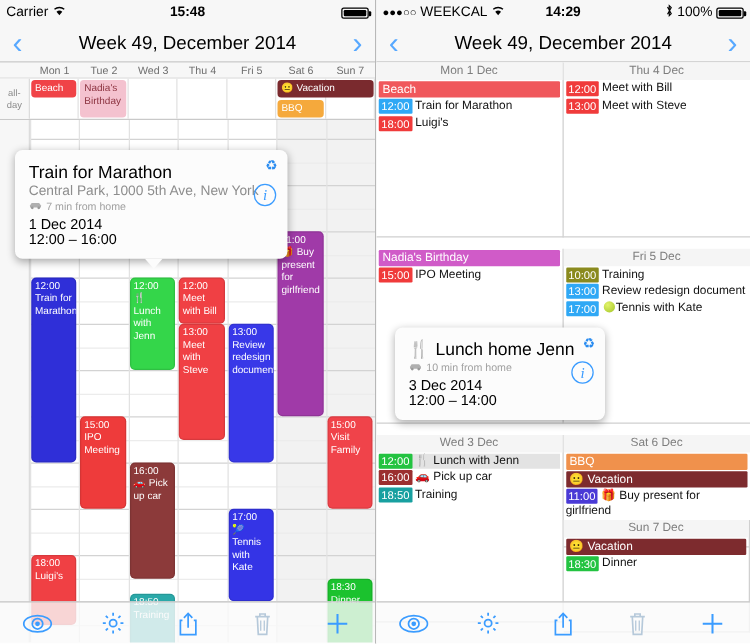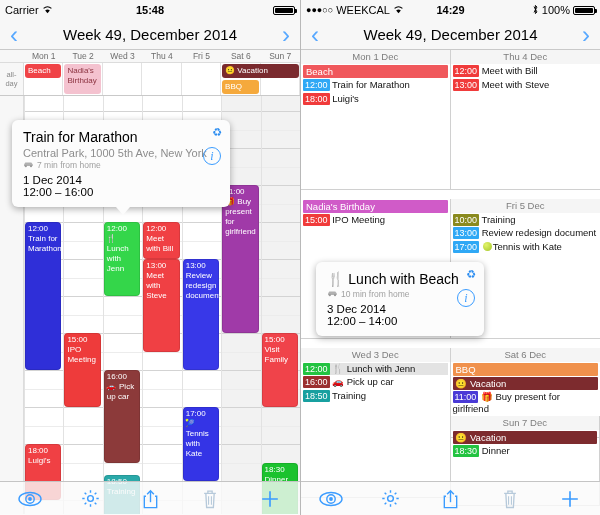--- a/index.html
+++ b/index.html
@@ -422,21 +422,21 @@
               <span class="bar" style="background: rgb(125, 43, 46);">😐 Vacation</span>
               <span class="lrow"><span class="badge" style="background: rgb(35, 195, 65);">18:30</span> <span>Dinner</span></span>
             </div>
           </div>
         </div>
 
       <div class="popover" id="pop-right" style="left:15px; top:212px; width:168px;">
         <span class="recur">♻</span>
         <div class="ptitle">
           <span>🍴</span>
-          <span>Lunch with Beach</span>
+          <span>Lunch home Jenn</span>
         </div>
         <div class="ptravel">
           <span>
             <svg width="11" height="7" viewBox="0 0 11 7">
                 <path d="M1 5 L1 3.4 L2.3 1.4 L8.3 1.4 L9.8 3.4 L9.8 5 Z" fill="#b0b0b0"></path>
                 <circle cx="2.8" cy="5.2" r="1.1" fill="#9a9a9a"></circle>
                 <circle cx="8.0" cy="5.2" r="1.1" fill="#9a9a9a"></circle>
               </svg>
           </span>
           <span>10 min from home</span>

